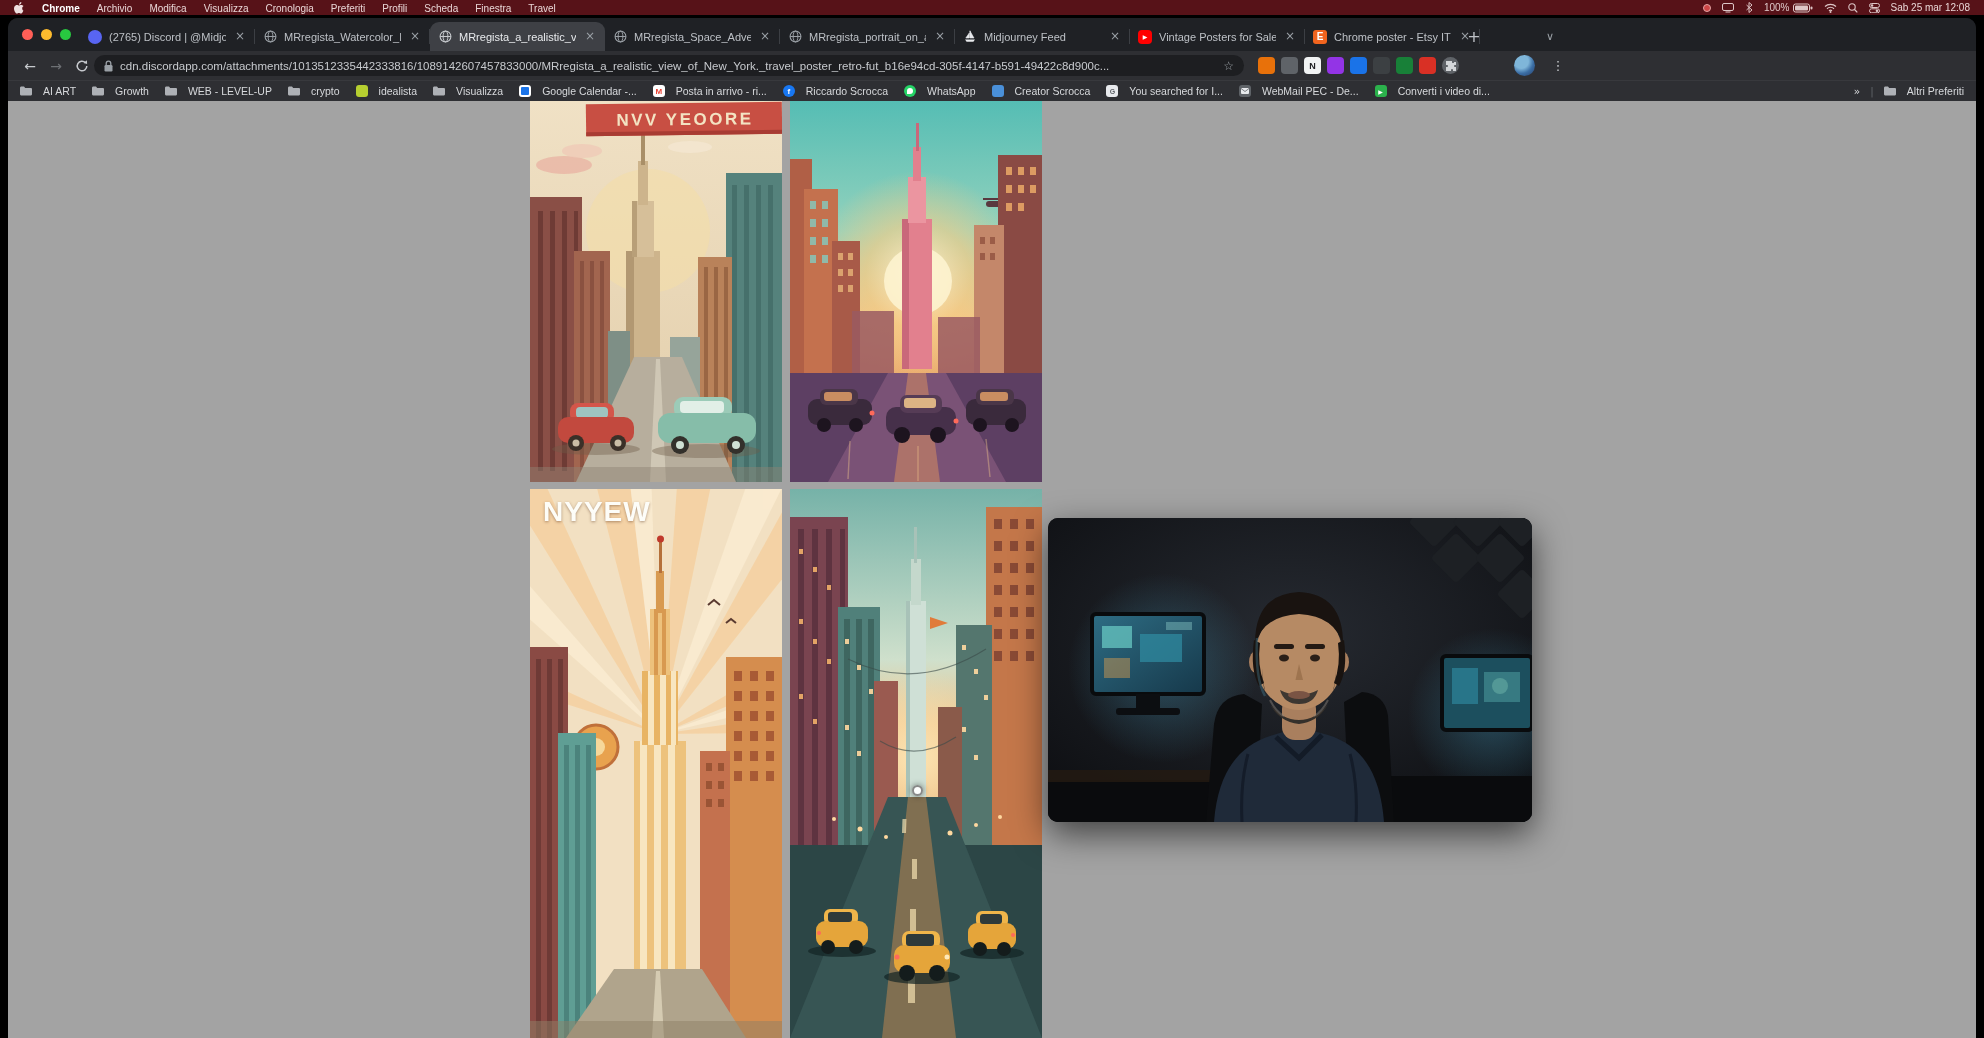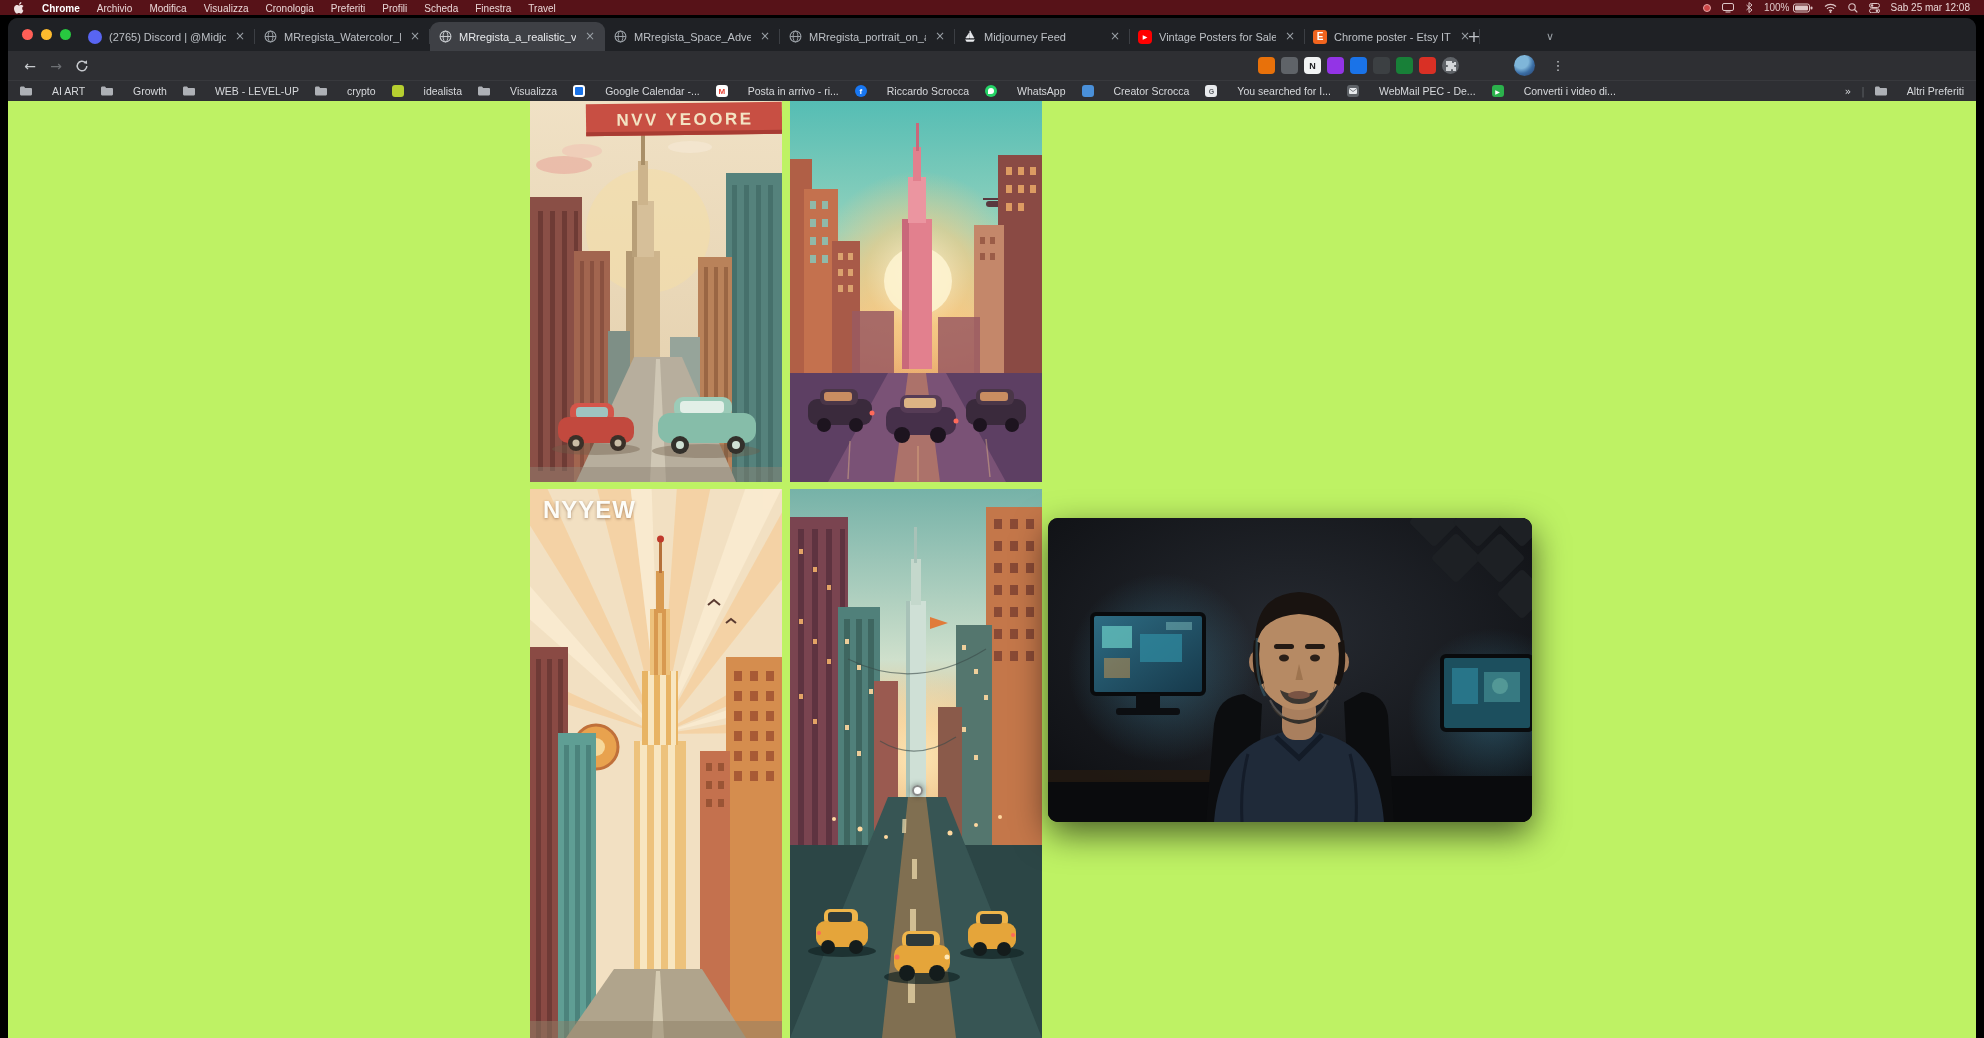--- a/index.html
+++ b/index.html
@@ -63,51 +63,51 @@
   .c4{background:#9334e6}.c5{background:#1a73e8}.c6{background:#3c4043}
   .c7{background:#188038}.c8{background:#d93025}.c9{background:#5f6368;border-radius:50%}
   .avatar{position:absolute;left:1506px;top:4px;width:21px;height:21px;border-radius:50%;cursor:pointer;
     background:radial-gradient(circle at 35% 30%,#7fb6d9 0 35%,#3b6ea5 60%,#263a63 100%)}
   .kebab{position:absolute;left:1540px;top:4px;width:20px;height:21px;color:#c6c9cd;font-size:13px;
     display:flex;align-items:center;justify-content:center;cursor:pointer}
 
   
   .bmbar{position:absolute;left:0;right:0;top:62px;height:21px;background:#2e2f33;border-top:1px solid #38393d;
     display:flex;align-items:center;padding:0 12px;gap:16px;font-size:10.5px;color:#d7d9dc}
-  .bm{display:flex;align-items:flex-end;gap:20px;white-space:nowrap;cursor:pointer}
+  .bm{display:flex;align-items:flex-end;gap:11px;white-space:nowrap;cursor:pointer}
   .bi{width:12px;height:12px;flex:none;display:flex;align-items:center;justify-content:center;
     font-size:8px;font-weight:bold;border-radius:3px;color:#fff}
   .bi-idealista{background:#b6cf30}
   .bi-cal{background:#fff;position:relative}
   .bi-cal::after{content:"";position:absolute;inset:2px;background:#1a73e8;border-radius:1px}
   .bi-gmail{background:#fff;color:#ea4335}
   .bi-fb{background:#1877f2;border-radius:50%}
   .bi-wa{background:#25d366;border-radius:50%;position:relative}
   .bi-wa::after{content:"";position:absolute;inset:3px;background:#fff;border-radius:50% 50% 50% 10%}
   .bi-cs{background:#4a90d9}
   .bi-list{background:#e8eaed;color:#5f6368;font-size:7px}
   .bi-mail{background:#5f6368}
   .bi-conv{background:#2bb24c;font-size:6px}
   .bm-right{margin-left:auto;display:flex;align-items:center;gap:10px}
   .bm-sep{color:#5f6368}
 
   
-  .content{position:absolute;left:0;right:0;top:83px;bottom:0;background:#bef264;overflow:hidden}
+  .content{position:absolute;left:0;right:0;top:83px;bottom:0;background:#a3a3a3;overflow:hidden}
 
   
   .mjgrid{position:absolute;left:522px;top:0;width:512px;height:937px}
   .poster{position:absolute;overflow:hidden;background:#333}
   .poster svg{display:block;width:100%;height:100%}
   .p1{left:0;top:0;width:252px;height:381px}
   .p2{left:260px;top:0;width:252px;height:381px;box-shadow:inset 0 0 0 3px rgba(236,232,220,.55)}
   .p3{left:0;top:388px;width:252px;height:549px}
   .p4{left:260px;top:388px;width:252px;height:549px}
   .p1-sign{position:absolute;left:58px;top:5px;width:194px;height:28px;line-height:28px;text-align:center;
     font-weight:bold;font-size:17px;letter-spacing:2.5px;color:#f3e3c3;transform:rotate(-.6deg)}
-  .p3-sign{position:absolute;left:13px;top:7px;font-weight:bold;font-size:24px;letter-spacing:1px;
+  .p3-sign{position:absolute;left:13px;top:7px;font-weight:bold;font-size:28px;letter-spacing:1px;
     color:#fdfdf8;text-shadow:0 1px 3px rgba(80,40,20,.45)}
 
   
   .webcam{position:absolute;left:1040px;top:417px;width:484px;height:304px;border-radius:10px;
     overflow:hidden;box-shadow:0 12px 34px rgba(0,0,0,.6);background:#101216}
   .webcam svg{display:block;width:100%;height:100%}
 
   
   .cursor{position:absolute;left:904px;top:684px;width:11px;height:11px;border-radius:50%;
     background:rgba(255,255,255,.95);border:2px solid rgba(40,40,40,.55);box-shadow:0 0 6px rgba(0,0,0,.5)}
@@ -265,20 +265,28 @@
 
   <div class="toolbar">
     <span class="navbtn nav-back glyph">←</span>
     <span class="navbtn dim nav-fwd glyph">→</span>
     <span class="navbtn nav-reload">
       <svg width="14" height="14" viewBox="0 0 14 14">
           <path d="M11.8 7a4.8 4.8 0 1 1-1.4-3.4" fill="none" stroke="#c6c9cd" stroke-width="1.5"></path>
           <polygon points="11.9,1.2 12.1,5 8.6,4.1" fill="#c6c9cd"></polygon>
         </svg>
     </span>
+    <div class="omnibox">
+      <svg width="9" height="12" viewBox="0 0 9 12">
+        <rect x="0.5" y="5" width="8" height="6.5" rx="1.2" fill="#9aa0a6"></rect>
+        <path d="M2.2 5V3.4a2.3 2.3 0 0 1 4.6 0V5" fill="none" stroke="#9aa0a6" stroke-width="1.3"></path>
+      </svg>
+      <span class="url">cdn.discordapp.com/attachments/1013512335442333816/1089142607457833000/MRregista_a_realistic_view_of_New_York._travel_poster_retro-fut_b16e94cd-305f-4147-b591-49422c8d900c...</span>
+      <span class="star glyph">☆</span>
+    </div>
     <div class="chips">
       <span class="chip c1"></span>
       <span class="chip c2"></span>
       <span class="chip c3">N</span>
       <span class="chip c4"></span>
       <span class="chip c5"></span>
       <span class="chip c6"></span>
       <span class="chip c7"></span>
       <span class="chip c8"></span>
       <span class="chip c9">

